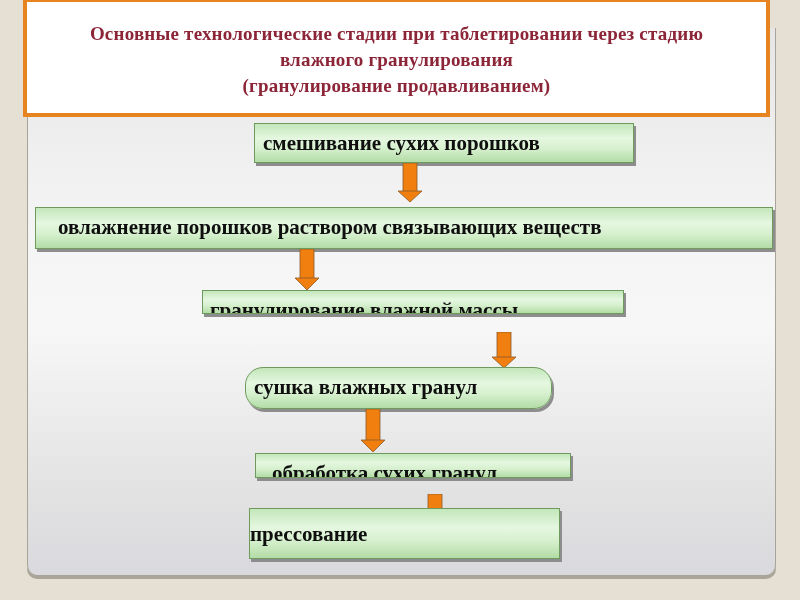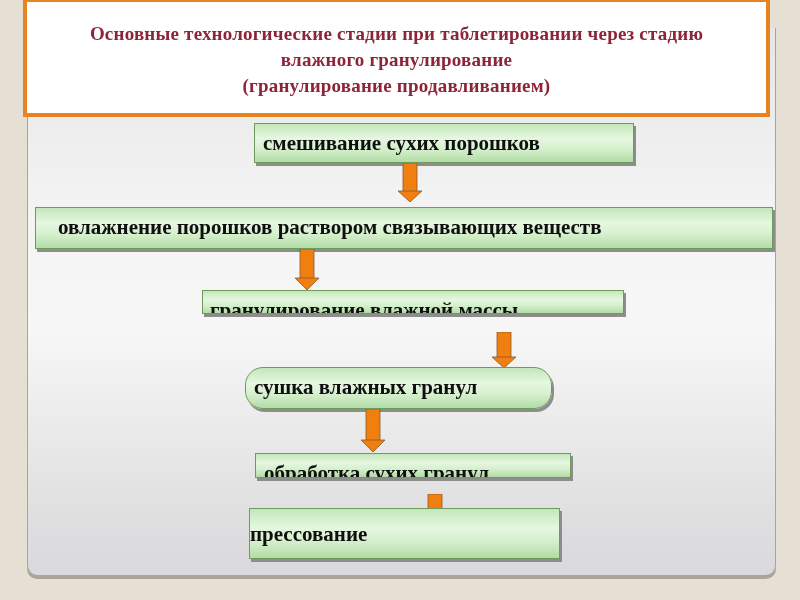--- a/index.html
+++ b/index.html
@@ -54,21 +54,21 @@
     }
     .arrow svg { display: block; }
   </style>
 </head>
 <body>
 
 <div class="panel"></div>
 
 <div class="title-box">
   <span class="line">Основные технологические стадии при таблетировании через стадию</span>
-  <span class="line">влажного гранулирование</span>
+  <span class="line">влажного гранулирования</span>
   <span class="line">(гранулирование продавливанием)</span>
 </div>
 
 <div class="step" style="left:254px; top:123px; width:380px; height:40px; padding-left:8px;">
   <span>смешивание  сухих порошков</span>
 </div>
 
 <div class="arrow" style="left:398px; top:163px;">
   <svg width="24" height="40" viewBox="0 0 24 40">
     <rect x="5" y="0" width="14" height="29" fill="#f07f10" stroke="#8a5a2a" stroke-width="0.8"></rect>
@@ -102,21 +102,21 @@
   <span>сушка влажных гранул</span>
 </div>
 
 <div class="arrow" style="left:361px; top:409px;">
   <svg width="24" height="44" viewBox="0 0 24 44">
     <rect x="5" y="0" width="14" height="32" fill="#f07f10" stroke="#8a5a2a" stroke-width="0.8"></rect>
     <polygon points="0,31 24,31 12,43" fill="#f07f10" stroke="#8a5a2a" stroke-width="0.8"></polygon>
   </svg>
 </div>
 
-<div class="step" style="left:255px; top:453px; width:316px; height:25px; padding-left:8px;">
+<div class="step" style="left:255px; top:453px; width:316px; height:25px; padding-left:16px;">
   <span>обработка сухих гранул</span>
 </div>
 
 <div class="arrow" style="left:423px; top:494px;">
   <svg width="24" height="36" viewBox="0 0 24 36">
     <rect x="5" y="0" width="14" height="24" fill="#f07f10" stroke="#8a5a2a" stroke-width="0.8"></rect>
     <polygon points="0,23 24,23 12,35" fill="#f07f10" stroke="#8a5a2a" stroke-width="0.8"></polygon>
   </svg>
 </div>
 

